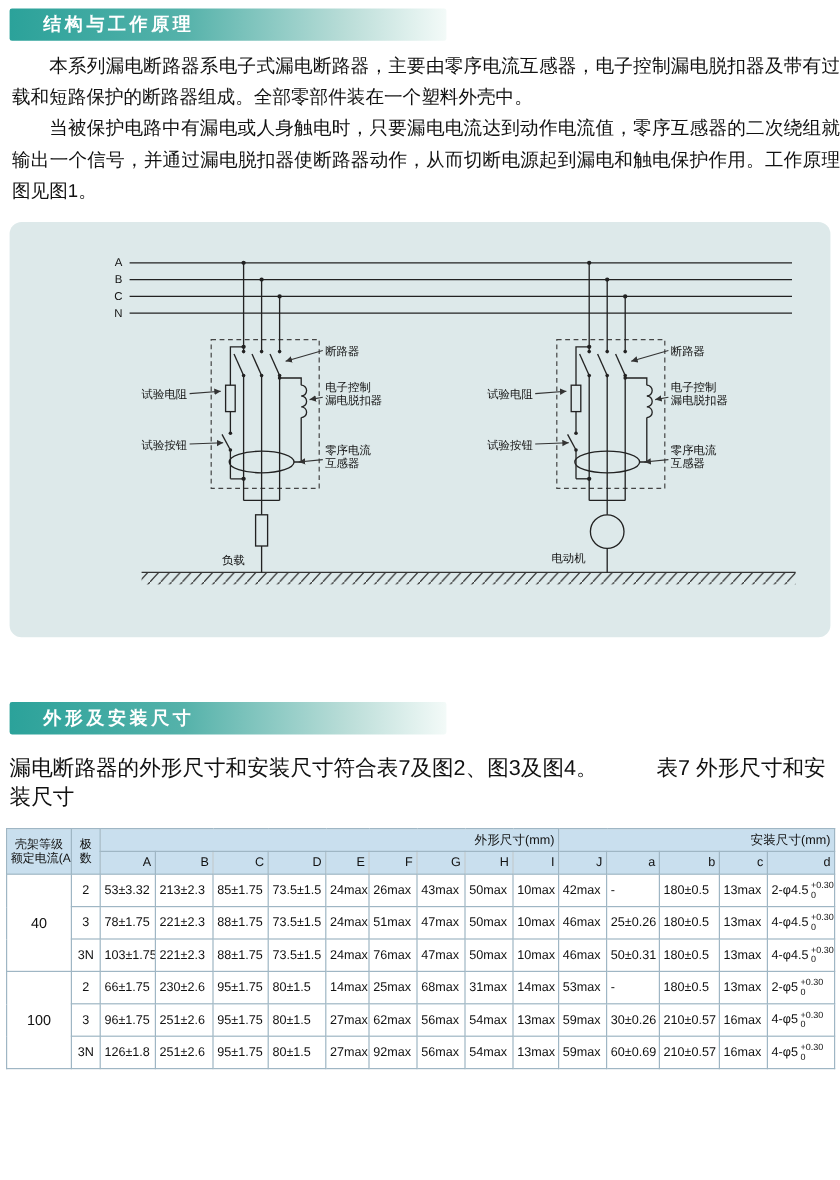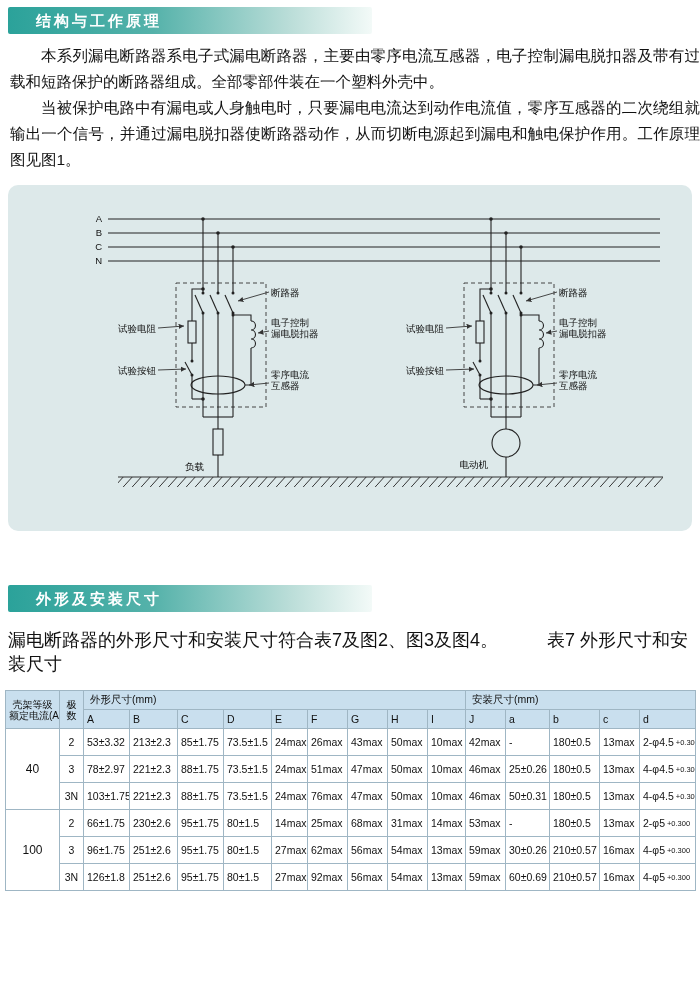--- a/index.html
+++ b/index.html
@@ -28,27 +28,27 @@
   .dims-line{margin:16px 0 0 8px;font-size:18px;color:#111;}
   .dims-line .caption{margin-left:44px;}
   table.dims{
     border-collapse:collapse;table-layout:fixed;width:690px;
     margin:14px 0 0 5px;font-size:10.5px;
   }
   .dims th,.dims td{
     border:1px solid #9fb6c4;padding:1px 3px;box-sizing:border-box;
     white-space:nowrap;overflow:hidden;
   }
-  .dims thead th{background:#c9dfee;font-weight:normal;height:19px;text-align:left;}
+  .dims thead th{background:#c9dfee;font-weight:normal;height:19px;text-align:right;}
   .dims thead th.center2{text-align:center;font-size:10px;line-height:11px;}
   .dims thead th.group-h{padding-left:6px;}
   .dims tbody td{height:27px;text-align:left;background:#fff;}
   .dims tbody td.center{text-align:center;}
   .tol{
-    display:inline-flex;flex-direction:row;vertical-align:middle;
+    display:inline-flex;flex-direction:column;vertical-align:middle;
     margin-left:2px;font-size:7.5px;line-height:8px;
   }
 </style>
 </head>
 <body>
 
 <div class="page">
 
   <div class="banner">结构与工作原理</div>
 
@@ -272,21 +272,21 @@
           <td>-</td>
           <td>180±0.5</td>
           <td>13max</td>
           <td><span>2-φ4.5</span><span class="tol">
               <span>+0.30</span>
               <span>0</span>
             </span></td>
         </tr>
         <tr>
           <td class="center">3</td>
-          <td>78±2.97</td>
+          <td>78±1.75</td>
           <td>221±2.3</td>
           <td>88±1.75</td>
           <td>73.5±1.5</td>
           <td>24max</td>
           <td>51max</td>
           <td>47max</td>
           <td>50max</td>
           <td>10max</td>
           <td>46max</td>
           <td>25±0.26</td>

